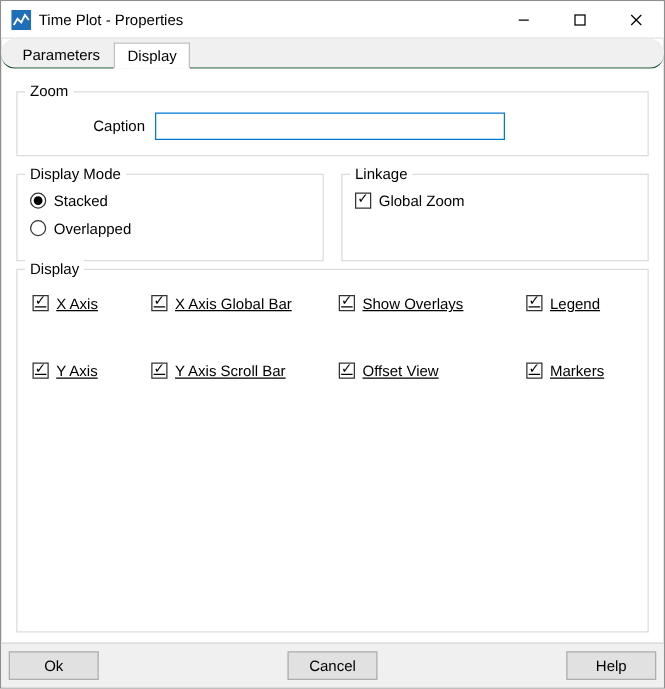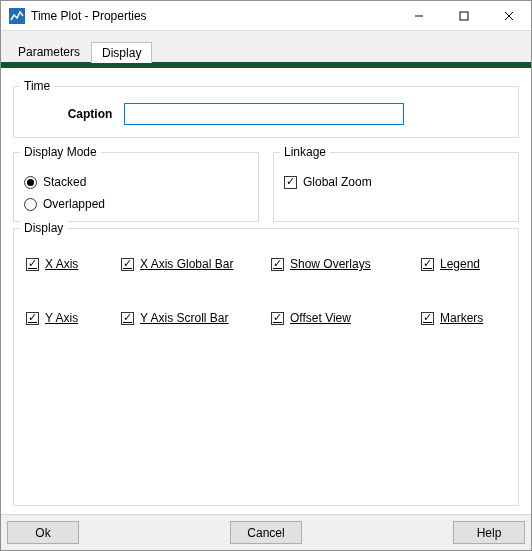--- a/index.html
+++ b/index.html
@@ -39,27 +39,28 @@
   .titlebar .spacer { flex: 1 1 auto; }
   .titlebar .winbtn {
     width: 45px; height: 30px;
     display: inline-flex;
     align-items: center;
     justify-content: center;
     font-size: 14px;
   }
   
   .tabstrip {
-    height: 37px;
+    height: 24px;
     background: #f0f0f0;
     display: flex;
     align-items: flex-end;
     padding-left: 6px;
-    border-bottom: 6px solid #14532d;
-    position: relative;
+    border-bottom: 1px solid #14532d;
+    position: relative;
+    border-radius: 11px;
   }
   .tab {
     height: 21px;
     padding: 3px 10px 0 10px;
     font-size: 12px;
     color: #000;
     border: 1px solid transparent;
     border-bottom: none;
     margin-right: 0;
   }
@@ -88,33 +89,33 @@
     position: absolute;
     top: -8px; left: 6px;
     background: #fff;
     padding: 0 4px;
     font-size: 12px;
   }
   .row { display: flex; align-items: center; }
   .caption-row {
     padding: 2px 0 2px 40px;
   }
-  .caption-label { width: 60px; text-align: center; padding-right: 8px; font-weight: bold; }
+  .caption-label { width: 60px; text-align: right; padding-right: 8px; }
   .caption-input {
     width: 280px;
     height: 22px;
     border: 1px solid #0078d7;
     outline: none;
     font: inherit;
     padding: 1px 4px;
   }
   .twocol { display: flex; gap: 14px; margin-top: 6px; }
   .twocol .group { flex: 1 1 0; }
   
-  .opt { display: flex; align-items: flex-end; height: 22px; }
+  .opt { display: flex; align-items: flex-start; height: 22px; }
   .radio {
     width: 13px; height: 13px;
     border: 1px solid #333;
     border-radius: 50%;
     margin-right: 6px;
     display: inline-flex;
     align-items: center; justify-content: center;
   }
   .radio.checked::after {
     content: "";
@@ -198,21 +199,21 @@
   </div>
 
   <div class="tabstrip">
     <div class="tab">Parameters</div>
     <div class="tab active">Display</div>
   </div>
 
   <div class="content">
 
     <div class="group">
-      <span class="legend">Time</span>
+      <span class="legend">Zoom</span>
       <div class="row caption-row">
         <span class="caption-label">Caption</span>
         <input class="caption-input" type="text" value="" style="">
       </div>
     </div>
 
     <div class="twocol">
       <div class="group">
         <span class="legend">Display Mode</span>
         <div class="opt">

